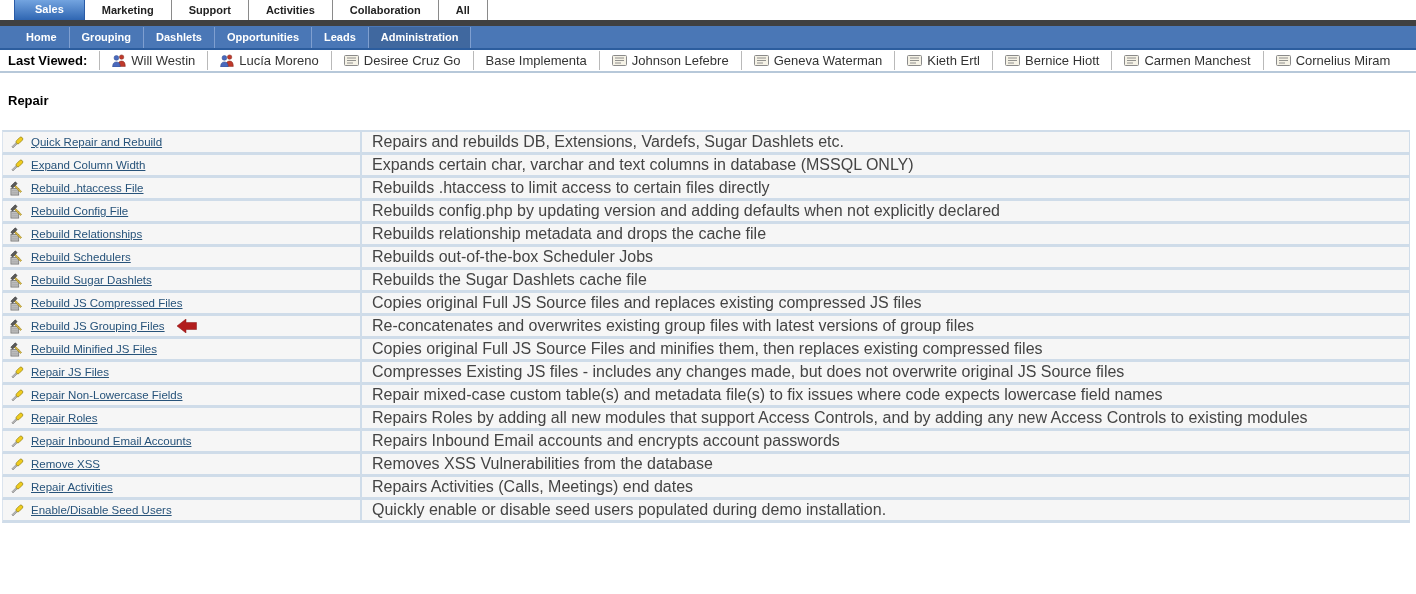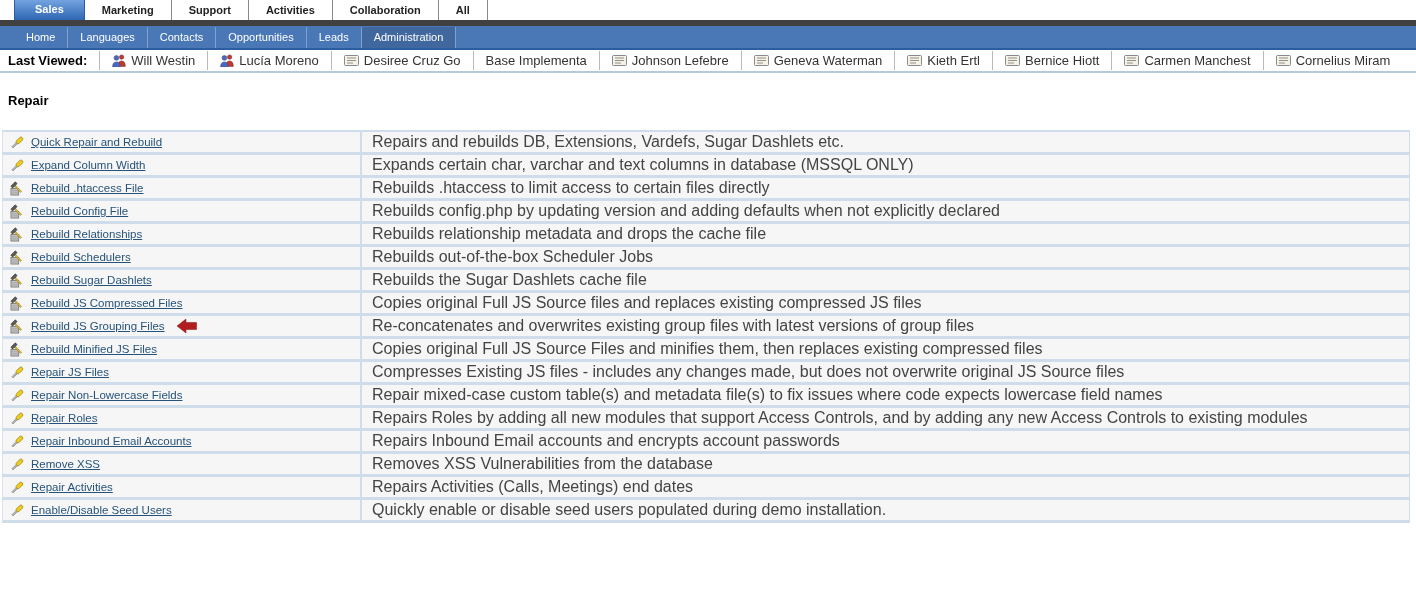--- a/index.html
+++ b/index.html
@@ -28,21 +28,21 @@
   }
 
   
   .nav-bar {
     height:24px; background:#4a77b6;
     border-bottom:2px solid #2c5d9e;
     display:flex; align-items:center; padding-left:14px;
   }
   .nav-item {
     color:#fff; font-size:11px; padding:4px 12px; cursor:pointer;
-    border-right:1px solid #7f9fd0; line-height:13px;
+    border-right:1px solid #7f9fd0; line-height:13px;font-weight:bold;
   }
   .nav-item.active { background:#40689f; }
 
   
   .lastviewed-bar {
     height:23px; background:#fff;
     border-bottom:2px solid #b7c8d9;
     display:flex; align-items:center; font-size:13px; color:#333;
     padding-left:8px;
   }
@@ -93,22 +93,22 @@
     <div class="mtab active">Sales</div>
     <div class="mtab">Marketing</div>
     <div class="mtab">Support</div>
     <div class="mtab">Activities</div>
     <div class="mtab">Collaboration</div>
     <div class="mtab">All</div>
   </div>
 
 <div class="nav-bar">
     <div class="nav-item">Home</div>
-    <div class="nav-item">Languages</div>
-    <div class="nav-item">Contacts</div>
+    <div class="nav-item">Grouping</div>
+    <div class="nav-item">Dashlets</div>
     <div class="nav-item">Opportunities</div>
     <div class="nav-item">Leads</div>
     <div class="nav-item active">Administration</div>
   </div>
 
 <div class="lastviewed-bar">
   <span class="lv-label">Last Viewed:</span>
   <span id="lv-items" style="display:flex;align-items:center;">
       <span class="lv-item">
         <span class="lv-icon">

